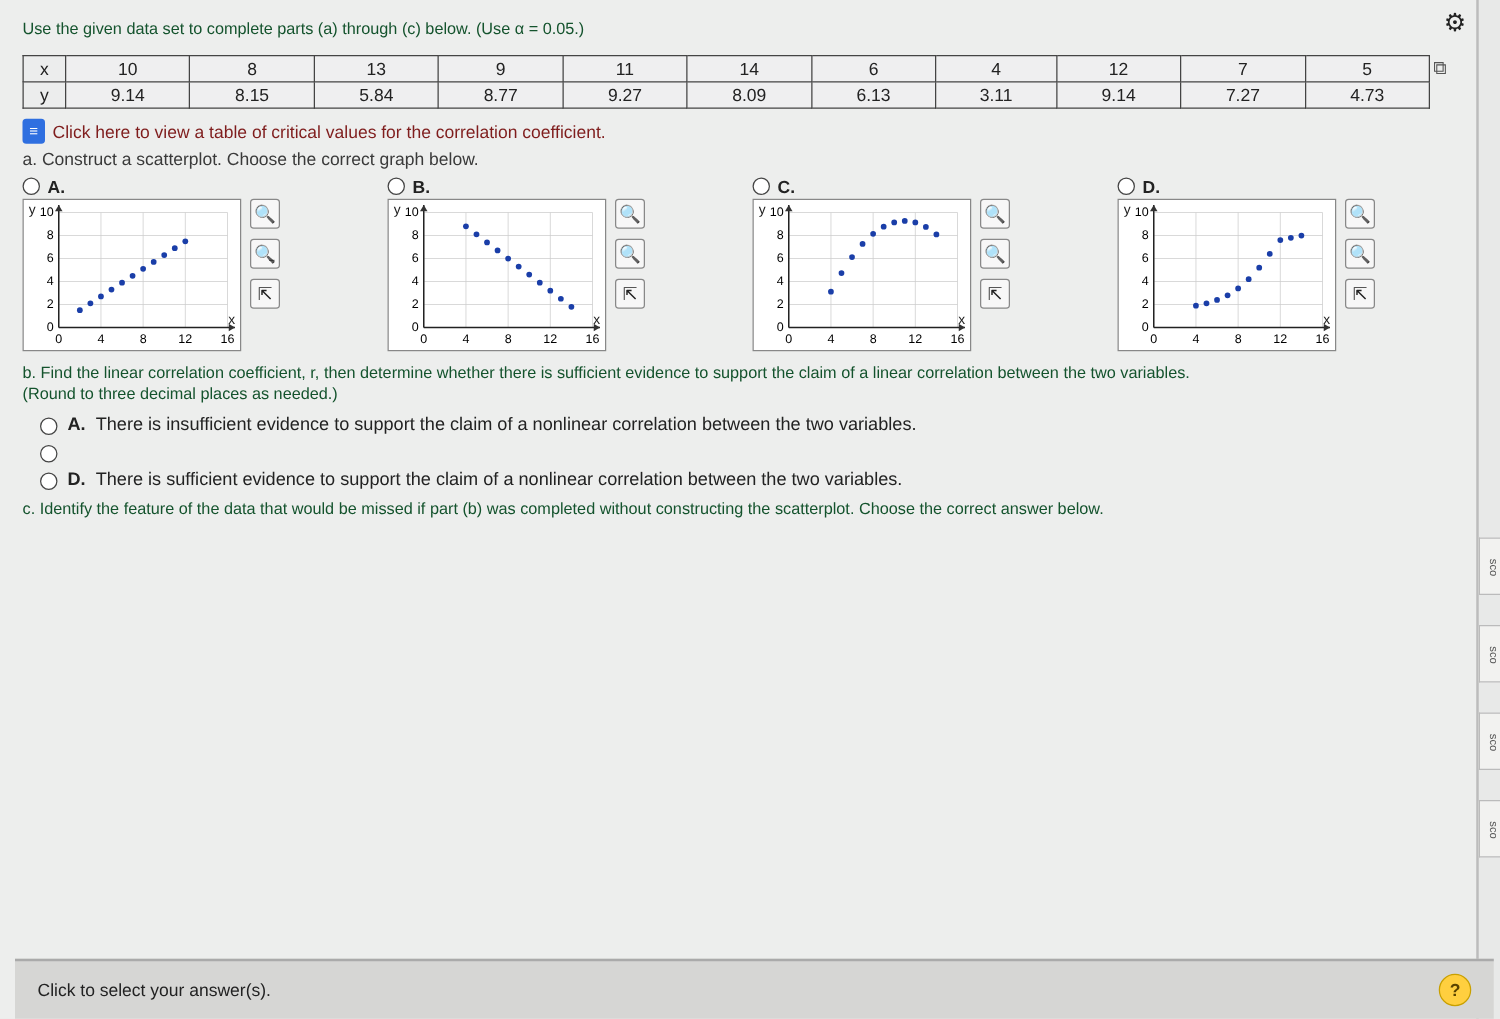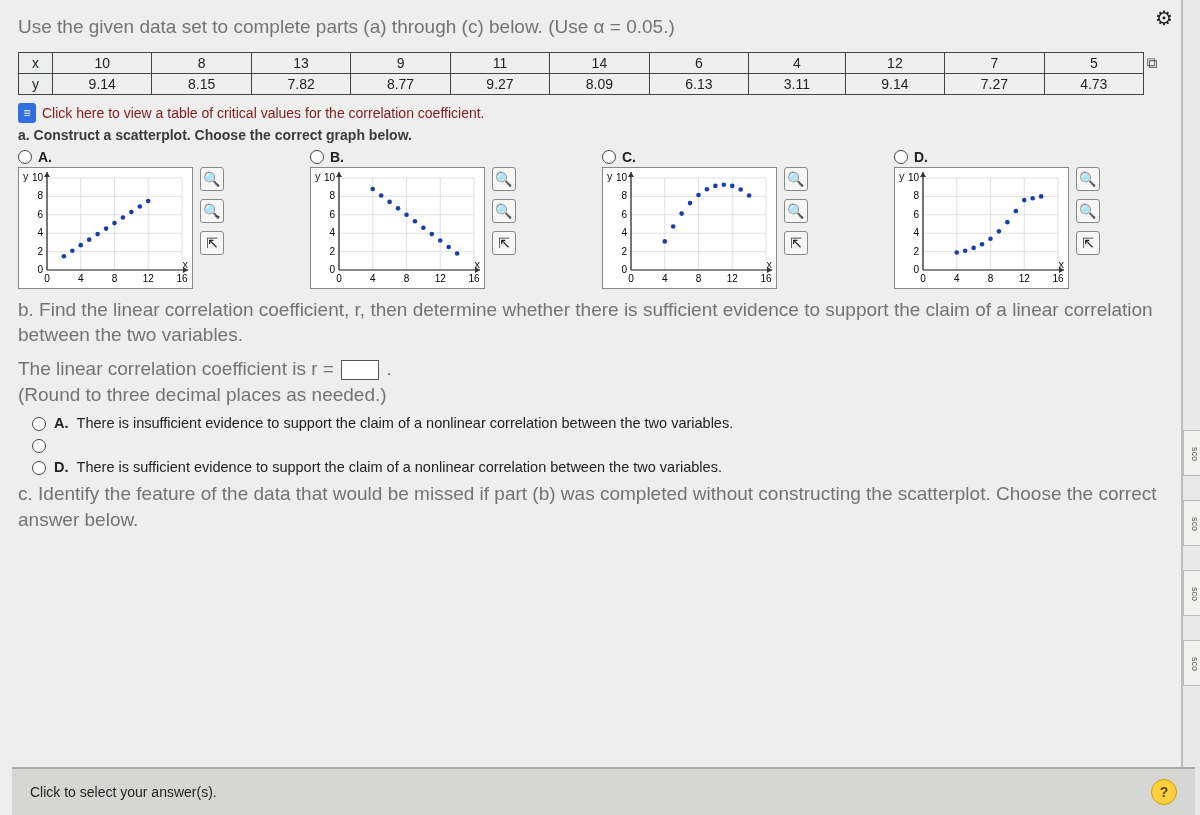--- a/index.html
+++ b/index.html
@@ -96,21 +96,21 @@
   .tool-btn {
     width: 24px; height: 24px;
     border: 1px solid #888; border-radius: 3px;
     background: #f7f7f7;
     display: flex; align-items: center; justify-content: center;
     font-size: 14px; cursor: pointer;
   }
   .axis-label-y { position:absolute; left:4px; top:2px; font-size:11px;}
   .axis-label-x { position:absolute; right:4px; bottom:18px; font-size:11px;}
   .plot-svg { position:absolute; left:0; top:0; }
-  .body-text { font-size: 19px; line-height: 1.35; color: #737373; }
+  .body-text { font-size: 13px; line-height: 1.35; color: #14532d; }
   .input-box {
     display:inline-block; width:38px; height:20px;
     border:1px solid #555; background:#fff; vertical-align:middle;
     margin: 0 2px;
   }
   .mc-list { margin: 8px 0 6px 0; }
   .mc-item {
     display:flex; align-items:flex-start; gap:8px;
     margin: 6px 0 6px 14px; font-size:14.5px;
   }
@@ -171,40 +171,40 @@
       <td>7</td>
       <td>5</td>
       <td class="copy-cell" style="width:22px;position:relative;border:none;background:transparent;">
         <span class="copy-icon">⧉</span>
       </td>
     </tr>
     <tr>
       <td class="hdr">y</td>
       <td>9.14</td>
       <td>8.15</td>
-      <td>7.82</td>
+      <td>5.84</td>
       <td>8.77</td>
       <td>9.27</td>
       <td>8.09</td>
       <td>6.13</td>
       <td>3.11</td>
       <td>9.14</td>
       <td>7.27</td>
       <td>4.73</td>
       <td style="border:none;background:transparent;"></td>
     </tr>
   </tbody>
     </table>
 
   <div class="link-row">
     <span class="doc-icon"></span>
     <span class="link-text">Click here to view a table of critical values for the correlation coefficient.</span>
   </div>
 
-  <div class="part-label" style="text-decoration:line-through dotted rgba(0,0,0,0);font-weight:bold;">a. Construct a scatterplot. Choose the correct graph below.</div>
+  <div class="part-label" style="text-decoration:line-through dotted rgba(0,0,0,0);">a. Construct a scatterplot. Choose the correct graph below.</div>
 
   <div class="scatter-row">
 
     <div class="scatter-opt">
       <div class="opt-head">
         <span class="radio"></span>
         <span>A.</span>
       </div>
       <div style="position:relative;">
         <div class="plot-box">
@@ -425,25 +425,20 @@
           <span class="tool-btn">🔍</span>
           <span class="tool-btn">🔍</span>
           <span class="tool-btn">⇱</span>
         </div>
       </div>
     </div>
   </div>
 
   <div class="body-text" style="margin-top:6px;">b. Find the linear correlation coefficient, r, then determine whether there is sufficient evidence to support the claim of a linear correlation between the two variables.</div>
 
-  <div class="body-text" style="margin-top:8px;">
-    <span>The linear correlation coefficient is r = </span>
-    <span class="input-box"></span>
-    <span>.</span>
-  </div>
   <div class="body-text">(Round to three decimal places as needed.)</div>
 
 
   <div class="mc-list">
     <div class="mc-item">
       <span class="radio"></span>
       <span><b>A.&nbsp;&nbsp;</b><span>There is insufficient evidence to support the claim of a nonlinear correlation between the two variables.</span></span>
     </div>
     <div class="mc-item">
       <span class="radio"></span>

